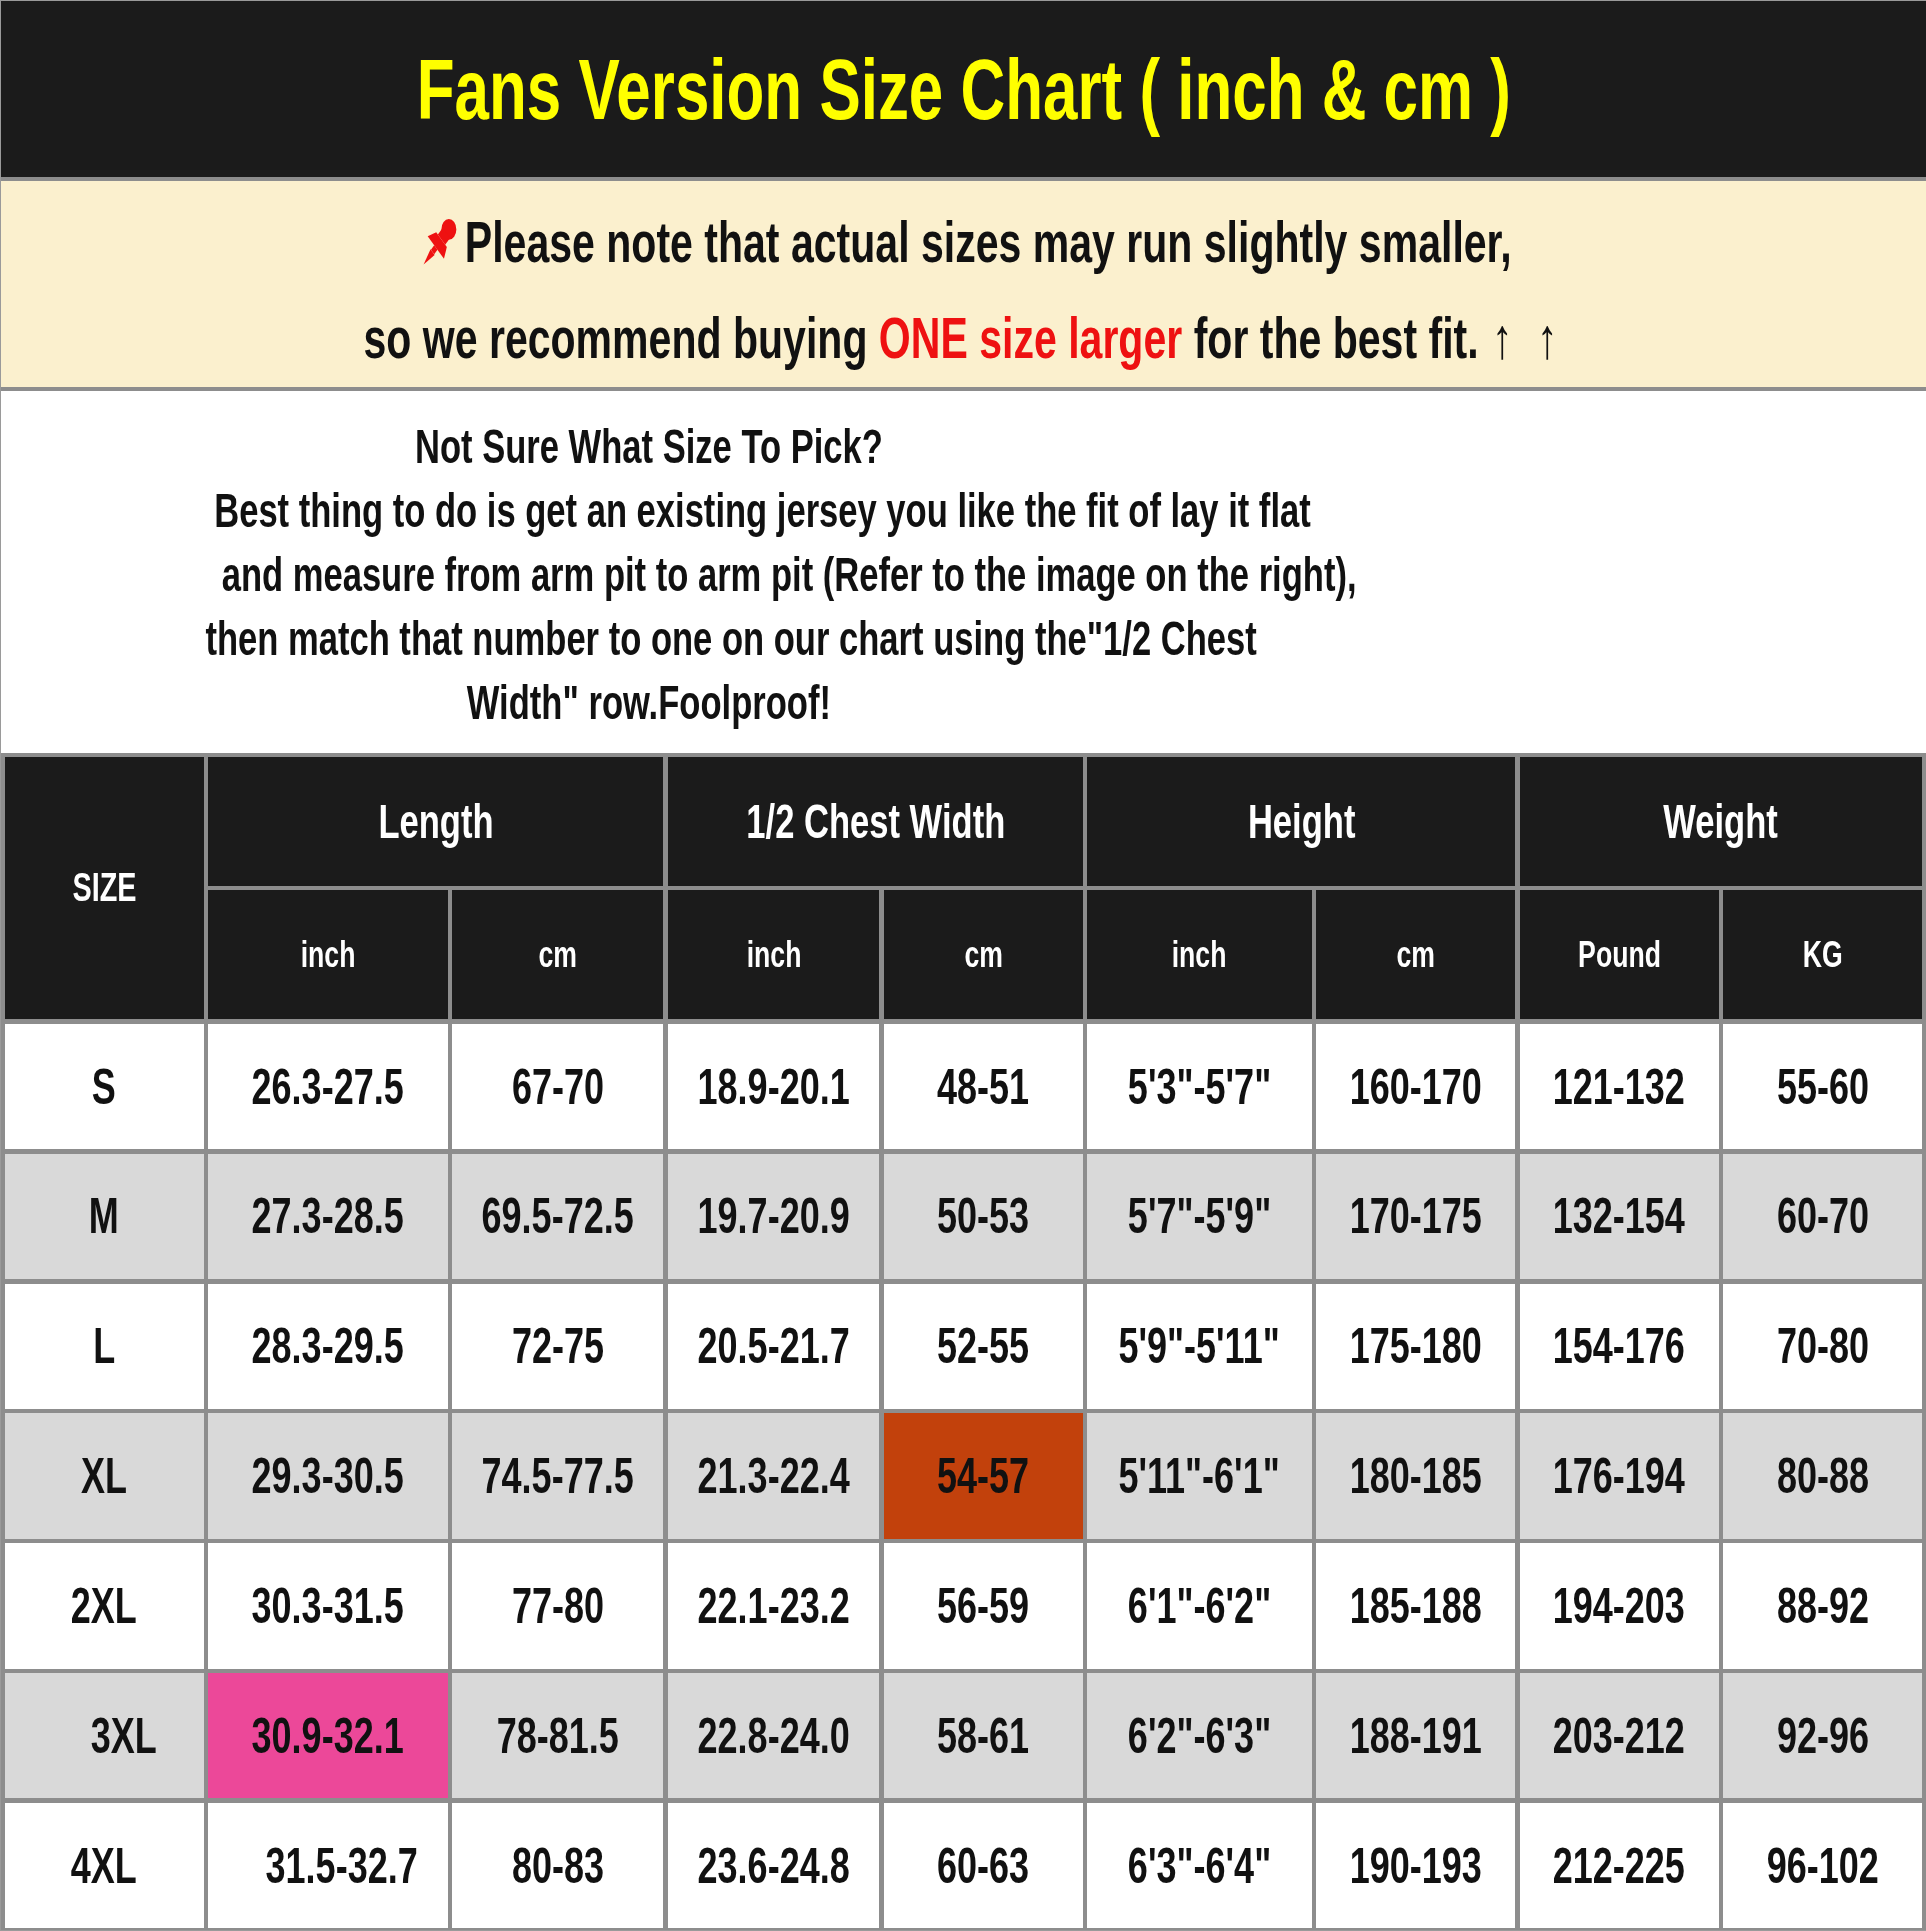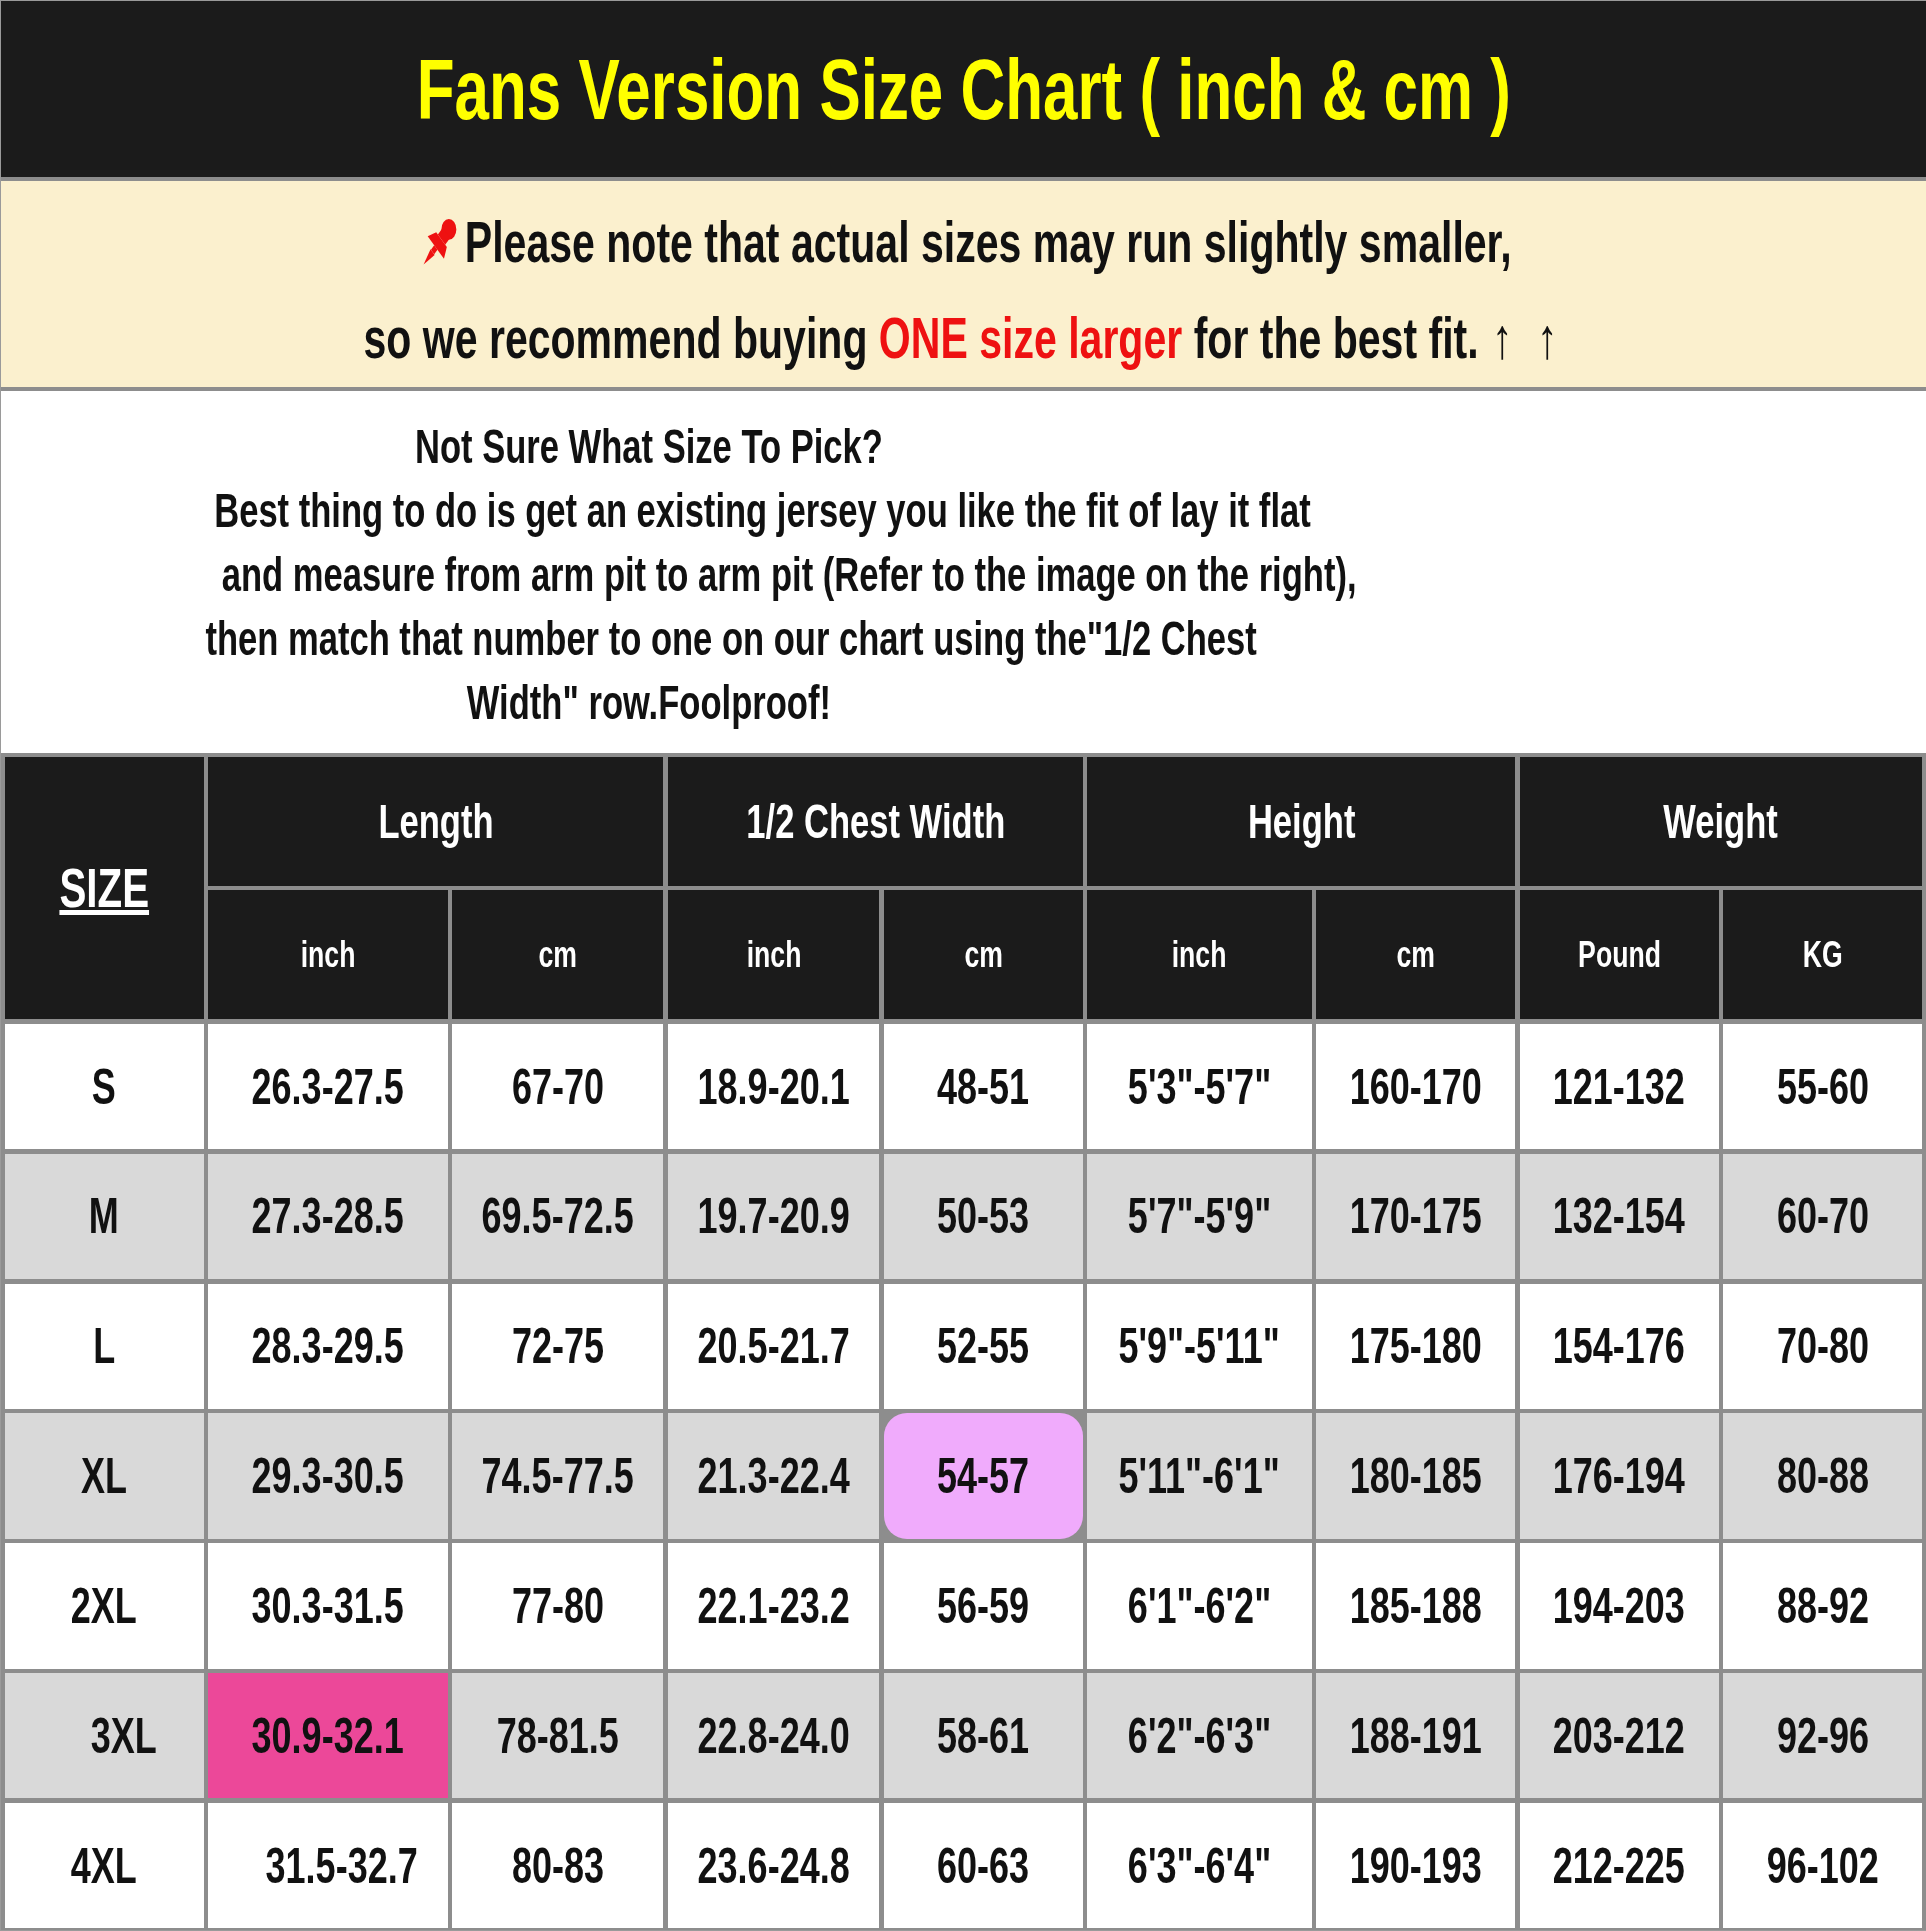--- a/index.html
+++ b/index.html
@@ -44,21 +44,21 @@
   
   .size-table {
     position:absolute; left:0; top:752px; width:100%; height:1179px;
     background:#8d8d8d; box-sizing:border-box;
     display:grid; grid-template-columns:repeat(9,1fr);
     grid-template-rows:129px 129px repeat(7,1fr);
     gap:4.6px; padding:3.7px;
   }
   .cell { display:flex; align-items:center; justify-content:center; }
   .hd { background:#1b1b1b; color:#ffffff; }
-  .hd-size { grid-row:1/3; grid-column:1; font-size:56px;text-decoration:underline; }
+  .hd-size { grid-row:1/3; grid-column:1; font-size:40px; }
   .hd-group { font-size:48px; }
   .g1 { grid-row:1; grid-column:2/4; } .g2 { grid-row:1; grid-column:4/6; }
   .g3 { grid-row:1; grid-column:6/8; } .g4 { grid-row:1; grid-column:8/10; }
   .hd-sub { grid-row:2; font-size:37px; }
   .cell .val { font-size:50px; }
 </style>
 </head>
 <body>
 
 <div class="page">
@@ -246,21 +246,21 @@
       </div>
       <div class="cell body" style="background: rgb(217, 217, 217);">
         <span class="cx val">29.3-30.5</span>
       </div>
       <div class="cell body" style="background: rgb(217, 217, 217);">
         <span class="cx val">74.5-77.5</span>
       </div>
       <div class="cell body" style="background: rgb(217, 217, 217);">
         <span class="cx val">21.3-22.4</span>
       </div>
-      <div class="cell body" style="background: #f0abfc; border-radius: 23px;">
+      <div class="cell body" style="background: #c2410c;">
         <span class="cx val">54-57</span>
       </div>
       <div class="cell body" style="background: rgb(217, 217, 217);">
         <span class="cx val">5'11"-6'1"</span>
       </div>
       <div class="cell body" style="background: rgb(217, 217, 217);">
         <span class="cx val">180-185</span>
       </div>
       <div class="cell body" style="background: rgb(217, 217, 217);">
         <span class="cx val">176-194</span>

